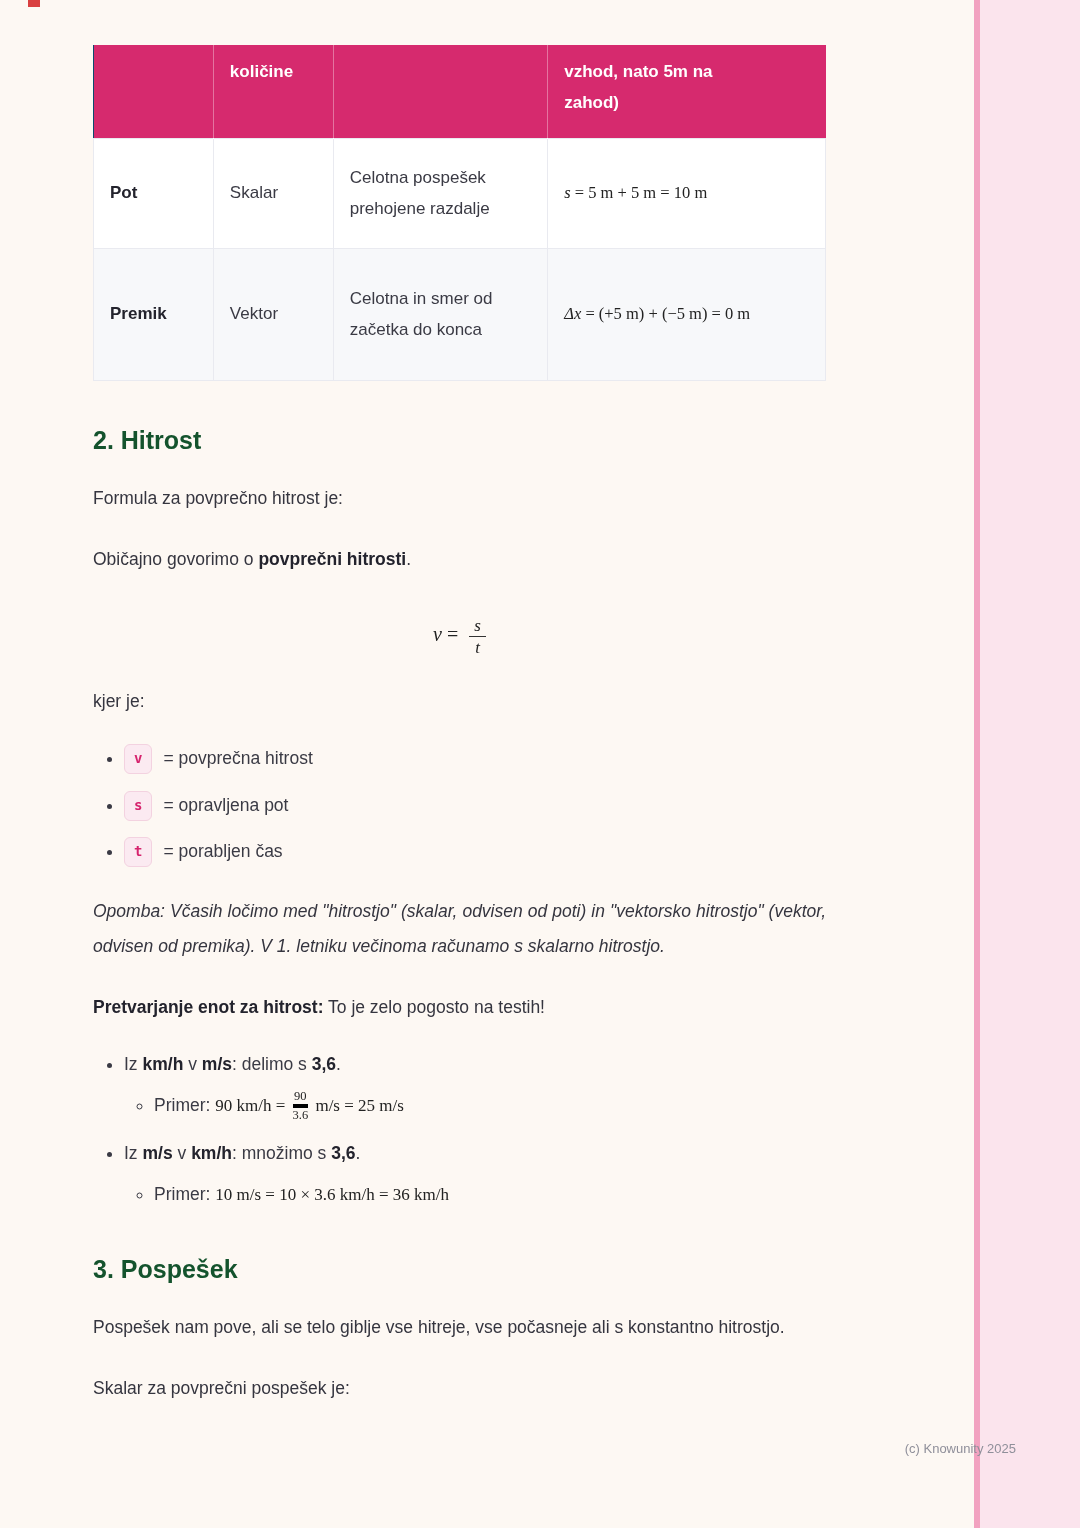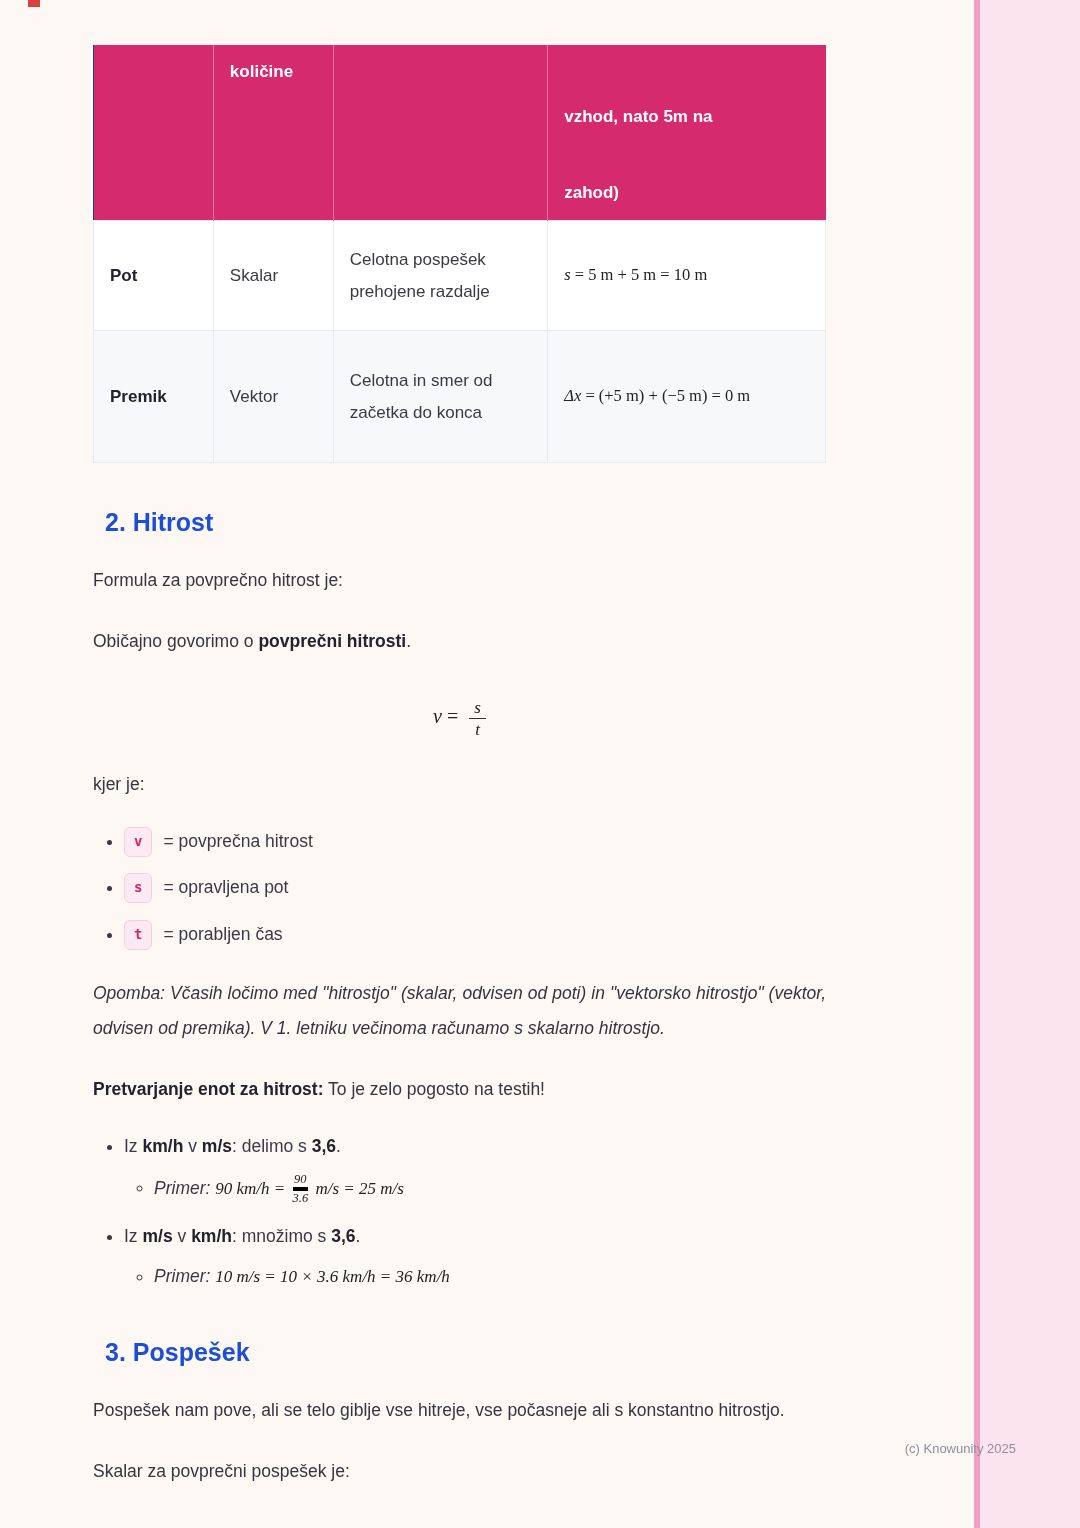--- a/index.html
+++ b/index.html
@@ -23,52 +23,52 @@
 
   .content { position:absolute; left:93px; top:45px; width:733px; }
 
   
   table { border-collapse:collapse; width:733px; background:#0c4a6e; }
   th {
     background:#d62a6e; color:#ffffff; font-size:17px; font-weight:700;
     text-align:left; vertical-align:top; padding:12px 16px; height:93px; line-height:1.8;
   }
   th + th { border-left:1px solid rgba(255,255,255,.35); }
-  th .hline { display:block;margin-top:45px; }
+  th .hline { display:block; }
   td {
     border:1px solid #e9eaf0; padding:14px 16px;
     font-size:17px; line-height:1.85; vertical-align:middle; color:#3a3a44;
   }
   tr.row-1 td { height:110px; background:#ffffff; }
   tr.row-2 td { height:132px; background:#f7f8fa; }
   .rowname { font-weight:700; color:#23232d; }
   .formula-cell { font-family:"Liberation Serif", serif; font-size:16.5px; white-space:nowrap; color:#222; }
   .mi { font-style:italic; }
 
   
-  h2 { color:#1d4ed8; font-size:25px; font-weight:700; margin:45px 12px 0; }
+  h2 { color:#14532d; font-size:25px; font-weight:700; margin:45px 0 0; }
   p  { margin:26px 0 0; font-size:17.5px; line-height:2; }
   strong { color:#23232d; }
   .note { font-style:italic; text-align:justify; }
   .justify { text-align:justify; }
 
   
   .formula-block {
     margin:38px 0 6px; text-align:center;
     font-family:"Liberation Serif", serif; font-size:20px; color:#222;
   }
   .frac { display:inline-flex; flex-direction:column; text-align:center;
           vertical-align:middle; font-size:17px; line-height:1.25; margin-left:6px; }
   .frac .den { border-top:1.3px solid #333; }
   .frac span { padding:0 5px; }
 
   
   ul { list-style:disc; margin:24px 0 0; padding-left:31px; }
   li { margin-top:15px; font-size:17.5px; line-height:1.8; color:#3a3a44; }
-  ul ul { list-style:circle; margin-top:9px; padding-left:30px;font-style:italic; }
+  ul ul { list-style:circle; margin-top:9px; padding-left:30px; }
   ul ul li { margin-top:0; }
 
   .badge {
     display:inline-block; font-family:"DejaVu Sans Mono", monospace;
     font-size:14px; font-weight:700; color:#d6246e;
     background:#fbeaf1; border:1px solid #f3d2e0; border-radius:6px;
     padding:1px 9px 2px; margin-right:11px; vertical-align:1px;
   }
 
   .serif { font-family:"Liberation Serif", serif; font-size:17px; color:#222; }

